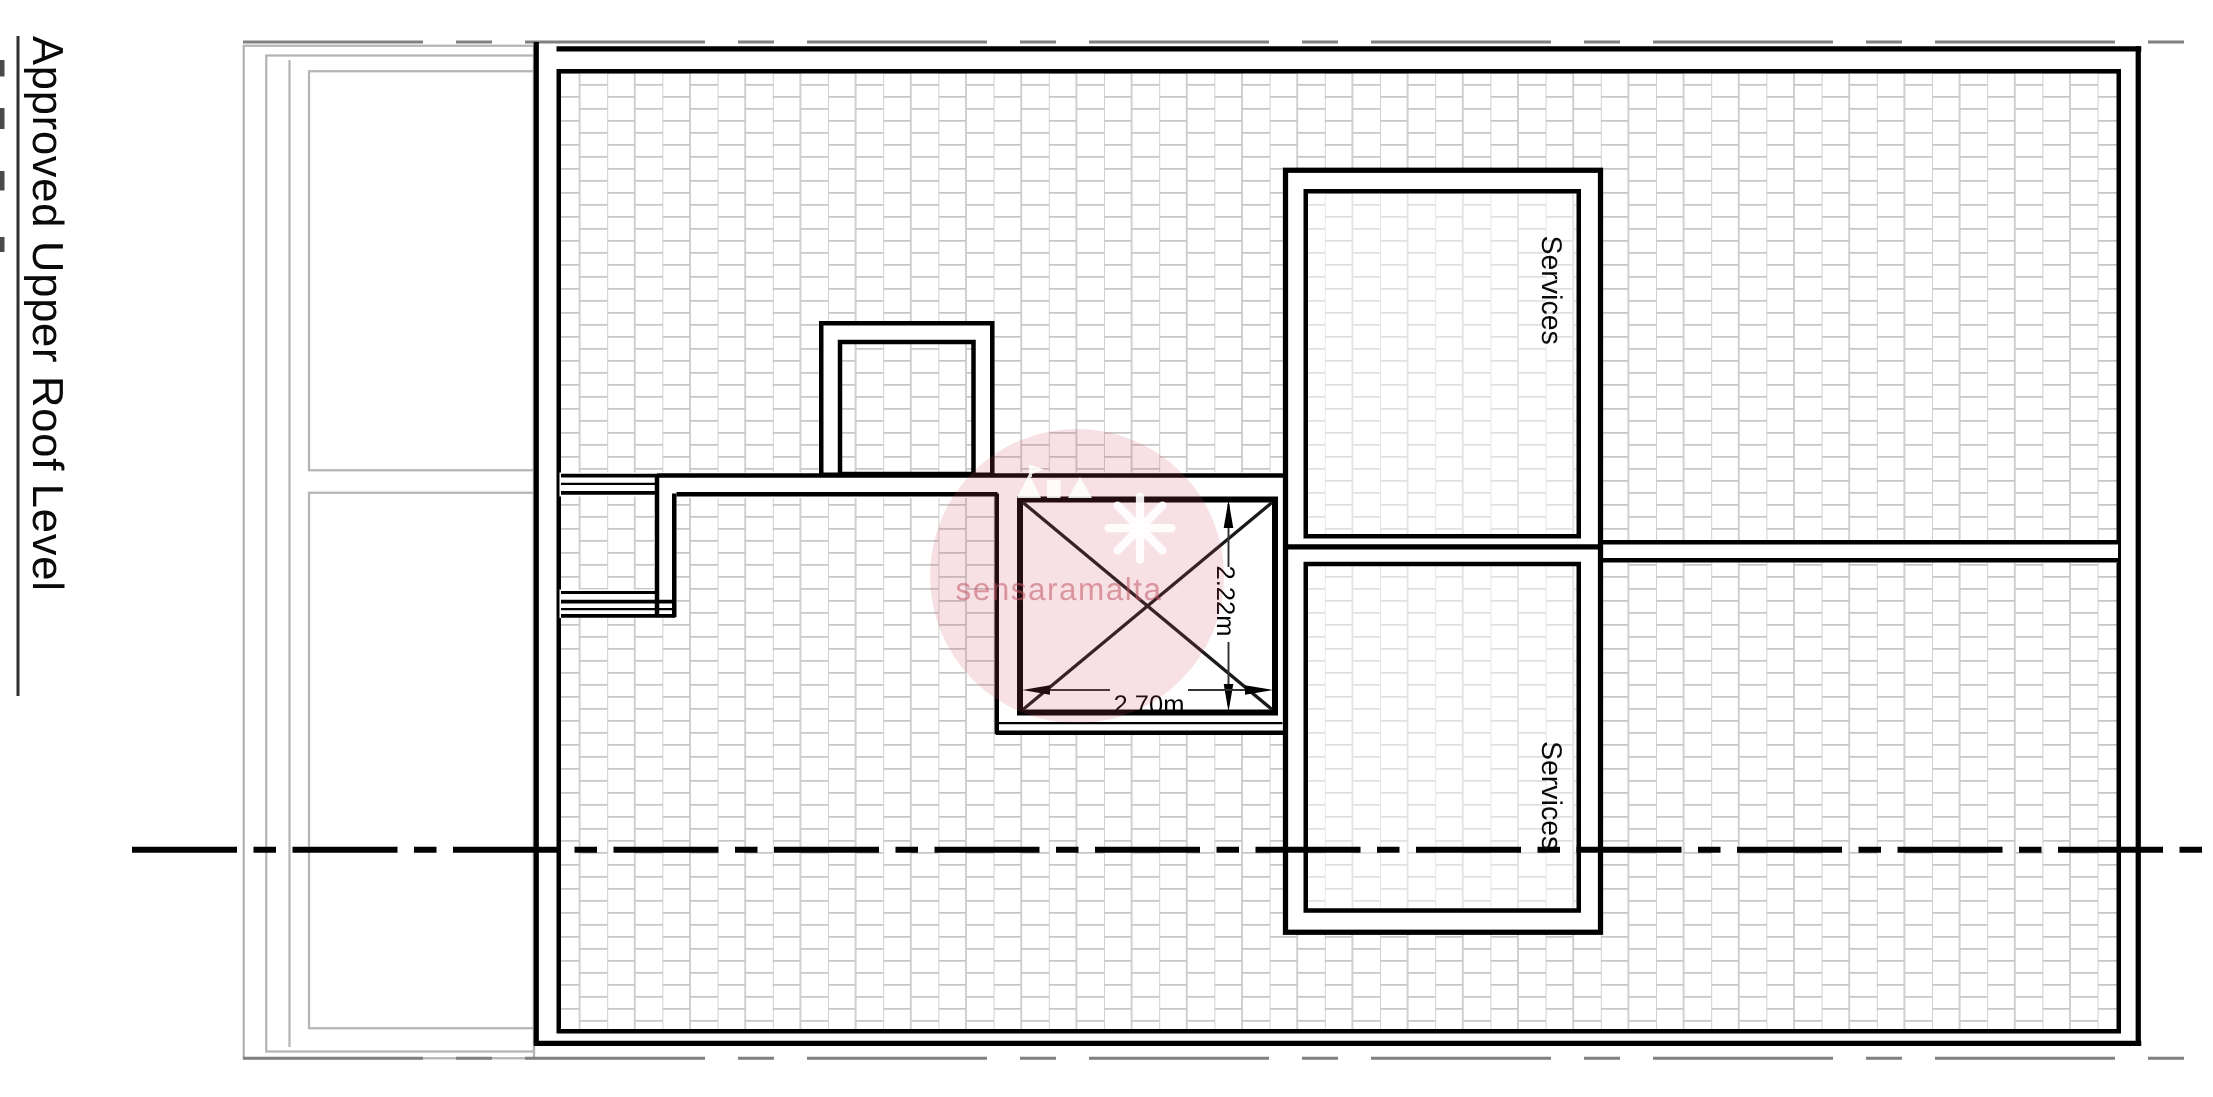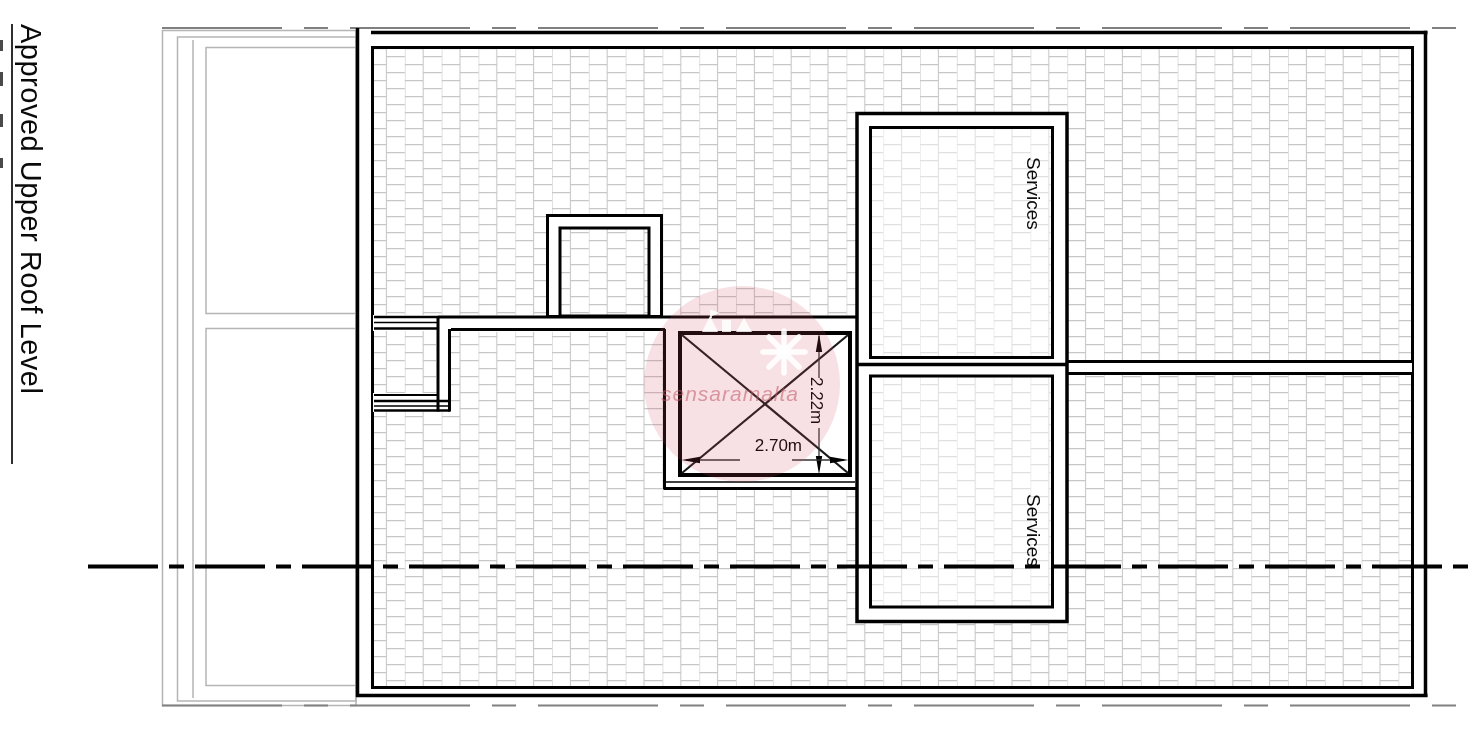--- a/index.html
+++ b/index.html
@@ -24,28 +24,27 @@
     letter-spacing:0.5px;
   }
   #title-underline{
     position:absolute;left:11px;top:24px;
     width:2px;height:440px;background:#2f2f2f;
   }
   .room-label{font-size:19px;left:1022px;}
   #room-label-upper{top:157px;}
   #room-label-lower{top:494px;}
   .dim-label{position:absolute;font-size:17px;color:#000;}
-  #dim-width-label{left:730px;top:436px;width:72px;text-align:right;}
+  #dim-width-label{left:730px;top:460px;width:72px;text-align:center;}
   #dim-height-label{left:806px;top:377px;writing-mode:vertical-rl;text-orientation:mixed;}
   #watermark{
-    position:absolute;left:644px;top:286px;width:196px;height:196px;
+    position:absolute;left:620px;top:286px;width:196px;height:196px;
     border-radius:50%;
     background:rgba(205,75,92,0.17);
     pointer-events:none;
-    font-style:italic;
   }
   #watermark-text{
     position:absolute;left:-12px;top:96px;width:196px;
     text-align:center;
     font-size:21px;letter-spacing:1px;
     color:rgba(193,85,100,0.55);
   }
   .edge-fragment{position:absolute;left:0px;width:3px;background:#4a4a4a;}
 </style>
 </head>

